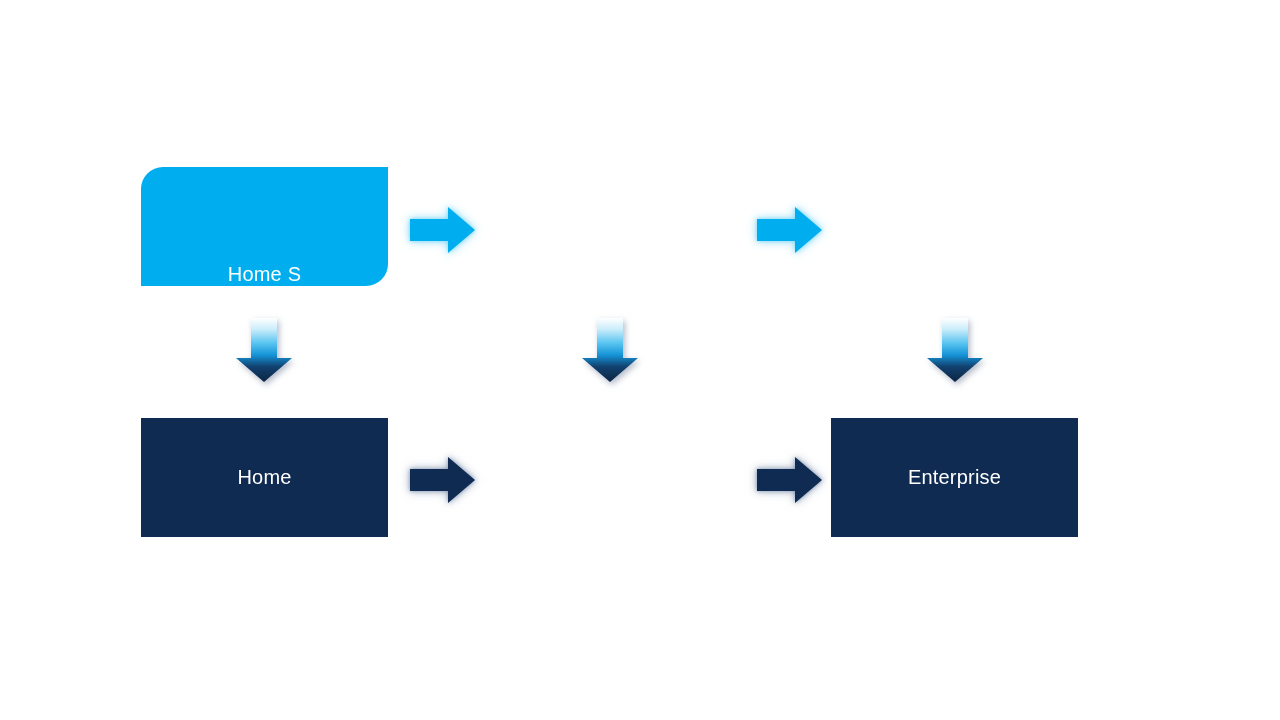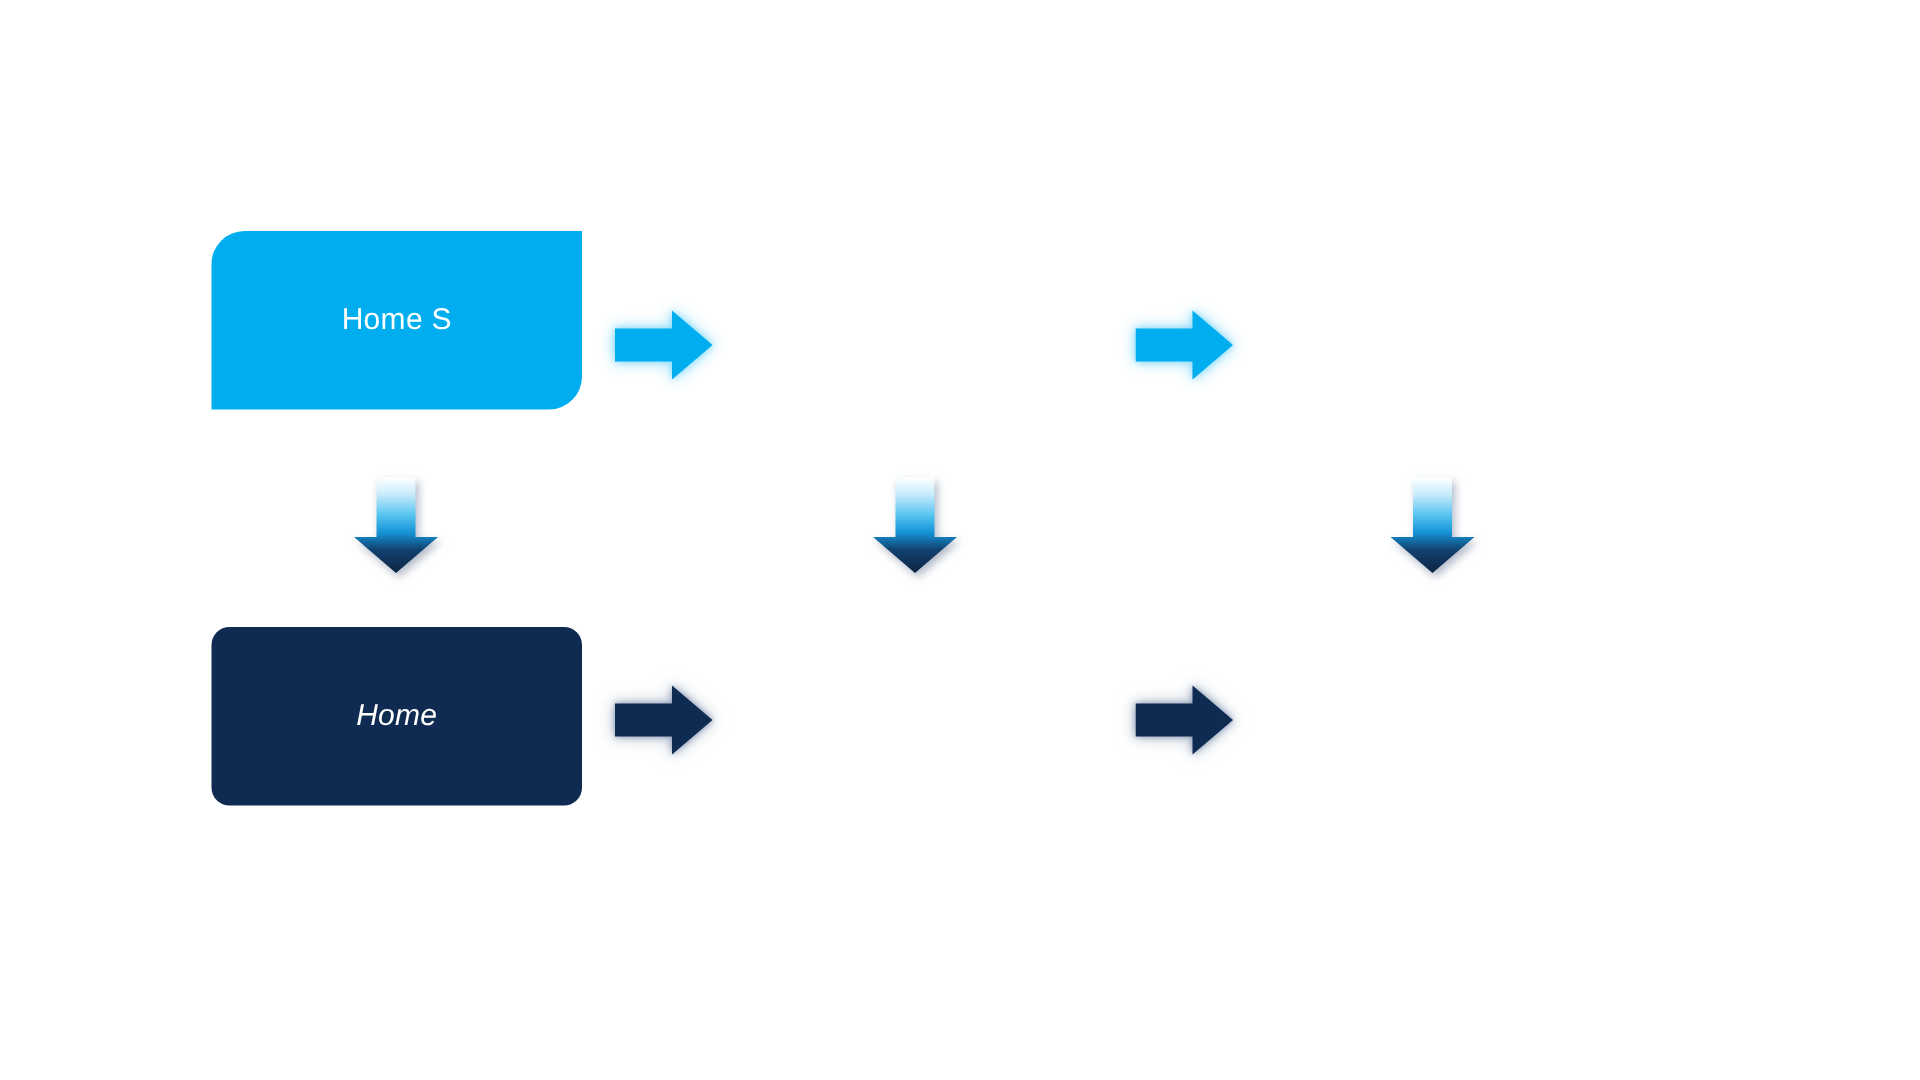--- a/index.html
+++ b/index.html
@@ -26,24 +26,23 @@
     font-size: 20px;
     letter-spacing: 0.2px;
     text-align: center;
   }
   .box-s {
     background: #00AEEF;
     border-radius: 22px 0 22px 0;
   }
   .box-full {
     background: #0F2B52;
-    border-radius: 12px;
-    font-style: italic;
+    border-radius: 0;
   }
-  .row-top   { top: 154px; }
+  .row-top   { top: 167px; align-items: flex-end; }
   .row-bottom{ top: 418px; }
   .col-1 { left: 141px; }
   .col-2 { left: 486px; }
   .col-3 { left: 831px; }
 
   .arrow { position: absolute; }
 
   .arrow-right-cyan {
     filter: drop-shadow(0 0 2px rgba(125,215,248,0.95))
             drop-shadow(0 0 5px rgba(125,215,248,0.70));
@@ -105,20 +104,23 @@
   <svg class="arrow arrow-down ad ad-col-2" width="58" height="64" viewBox="0 0 58 64" aria-hidden="true">
     <polygon fill="url(#downGrad)" points="16,0 42,0 42,40 57,40 29,64 1,40 16,40"></polygon>
   </svg>
   <svg class="arrow arrow-down ad ad-col-3" width="58" height="64" viewBox="0 0 58 64" aria-hidden="true">
     <polygon fill="url(#downGrad)" points="16,0 42,0 42,40 57,40 29,64 1,40 16,40"></polygon>
   </svg>
 
   <div class="box box-full row-bottom col-1">
     <span>Home</span>
   </div>
+  <div class="box box-full row-bottom col-3">
+    <span>Enterprise</span>
+  </div>
 
   <svg class="arrow arrow-right-navy ar-bottom ar-gap-1" width="66" height="48" viewBox="0 0 66 48" aria-hidden="true">
     <polygon class="fill-navy" points="0,13 38,13 38,1 65,24 38,47 38,35 0,35"></polygon>
   </svg>
   <svg class="arrow arrow-right-navy ar-bottom ar-gap-2" width="66" height="48" viewBox="0 0 66 48" aria-hidden="true">
     <polygon class="fill-navy" points="0,13 38,13 38,1 65,24 38,47 38,35 0,35"></polygon>
   </svg>
 
 </div>
 

